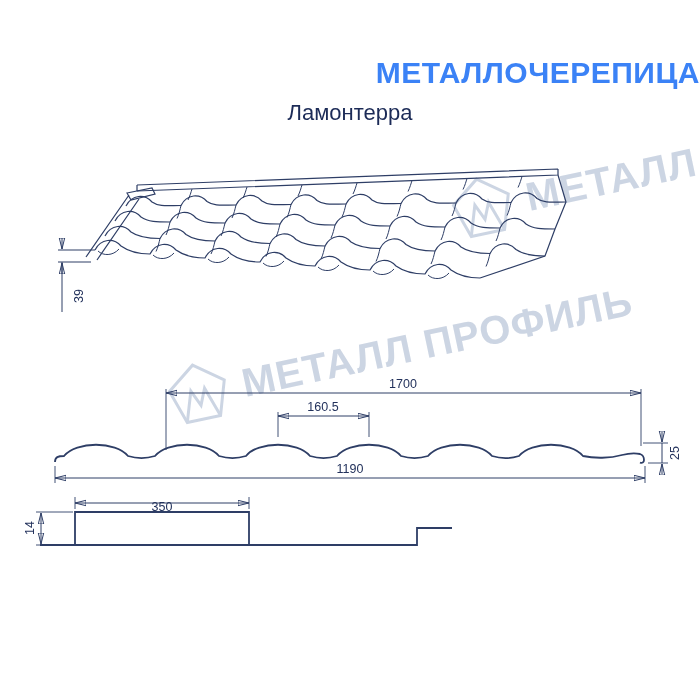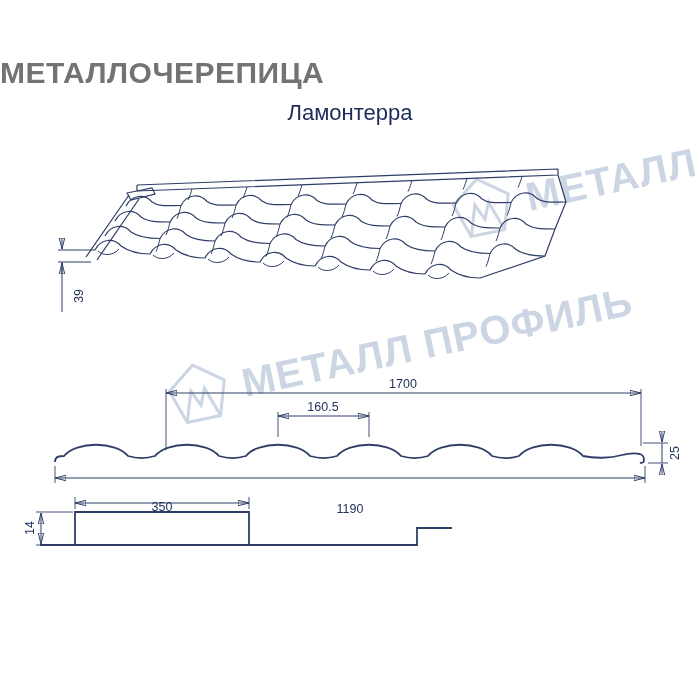--- a/index.html
+++ b/index.html
@@ -2,22 +2,22 @@
 <html><head>
 <meta charset="utf-8">
 <style>
   html,body{margin:0;padding:0;background:#ffffff;}
   #stage{
     position:relative;width:700px;height:700px;background:#ffffff;
     overflow:hidden;font-family:"Liberation Sans", sans-serif;
   }
   .abs{position:absolute;}
   .title{
-    left:0;top:56px;width:700px;text-align:left;
-    font-size:30px;font-weight:700;letter-spacing:.5px;color:#737373;
+    left:0;top:56px;width:700px;text-align:right;
+    font-size:30px;font-weight:700;letter-spacing:.5px;color:#3b82f6;
   }
   .subtitle{
     left:0;top:100px;width:700px;text-align:center;
     font-size:22px;font-weight:400;color:#1c2b57;
   }
   .dim-label{
     font-size:12.5px;color:#23325c;text-align:center;line-height:14px;
     background:transparent;white-space:nowrap;
   }
   .rot{transform:rotate(-90deg);transform-origin:center center;}
@@ -122,19 +122,19 @@
   <div class="abs subtitle">Ламонтерра</div>
 
   <div class="abs dim-label rot" style="left:66px;top:289px;width:26px;height:14px;">39</div>
 
   <div class="abs dim-label" style="left:375px;top:377px;width:56px;">1700</div>
 
   <div class="abs dim-label" style="left:295px;top:400px;width:56px;">160.5</div>
 
   <div class="abs dim-label rot" style="left:664px;top:446px;width:22px;height:14px;">25</div>
 
-  <div class="abs dim-label" style="left:322px;top:462px;width:56px;margin-top:40px;">1190</div>
+  <div class="abs dim-label" style="left:322px;top:462px;width:56px;">1190</div>
 
   <div class="abs dim-label" style="left:138px;top:500px;width:48px;">350</div>
 
   <div class="abs dim-label rot" style="left:18px;top:521px;width:24px;height:14px;">14</div>
 
 </div>
 
 </body></html>

